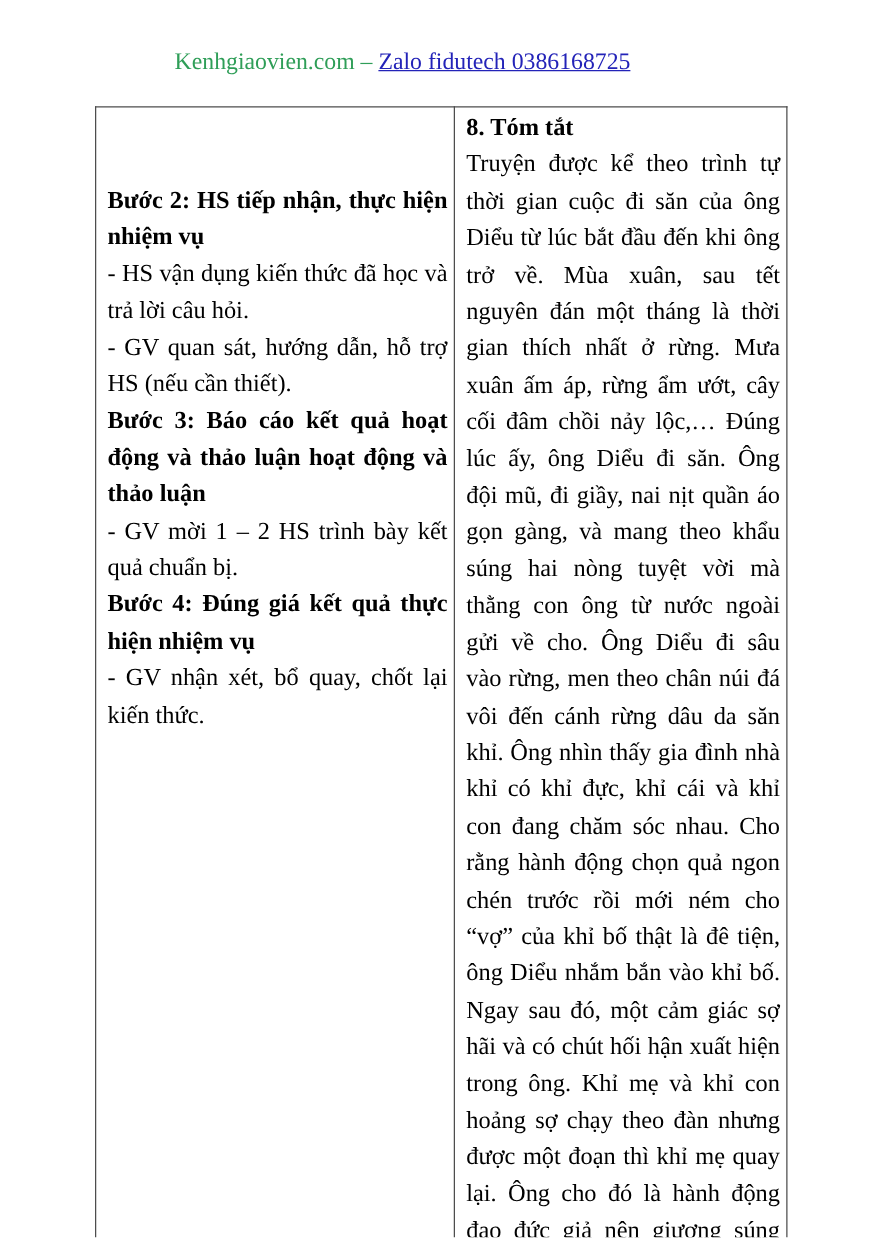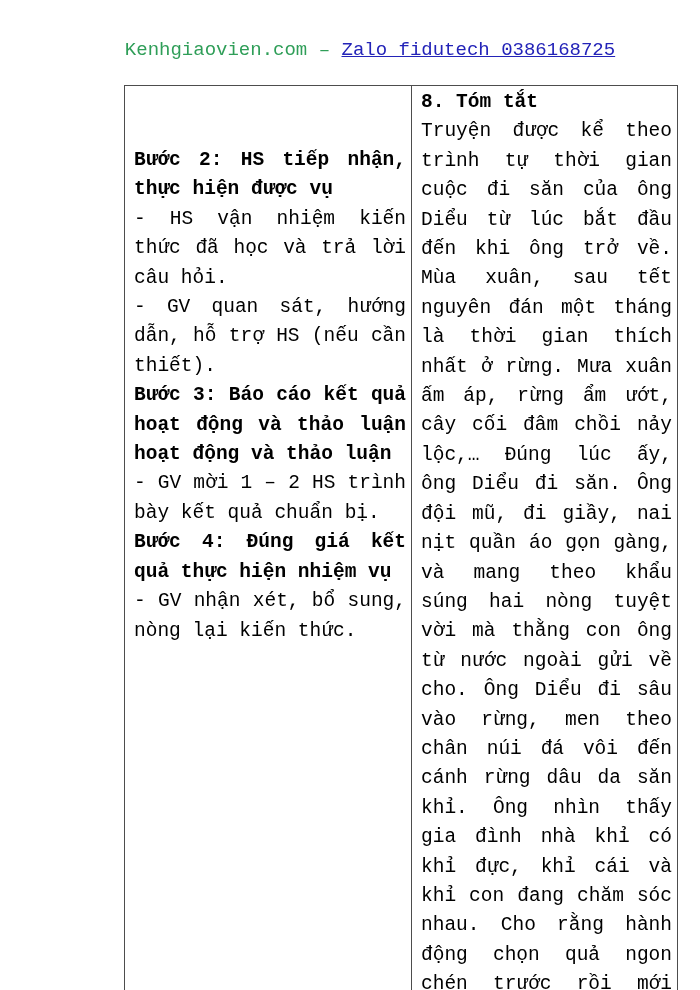--- a/index.html
+++ b/index.html
@@ -8,23 +8,22 @@
     --border: #4d4d4d;
   }
   * { margin: 0; padding: 0; box-sizing: border-box; }
   html, body { background: #ffffff; }
   .page {
     position: relative;
     width: 644px;
     height: 990px;
     background: #ffffff;
     color: #000;
-    font-family: Liberation Mono, monospace;
+    font-family: Liberation Serif, serif;
     overflow: hidden;
-    margin-left: 48px;
   }
   .header {
     padding-top: 38px;
     text-align: center;
     font-size: 19px;
     line-height: 24px;
   }
   .header .site { color: var(--green); }
   .header .dash { color: var(--green); }
   .header .link {
@@ -59,27 +58,27 @@
 <div class="page">
 
   <div class="header">
     <span class="site">Kenhgiaovien.com</span><span class="dash"> – </span><a class="link">Zalo fidutech 0386168725</a>
   </div>
 
   <table class="doc">
     <tbody>
         <tr>
       <td class="left-col">
-        <p class="bold first">Bước 2: HS tiếp nhận, thực hiện được vụ</p>
-        <p>- HS vận nhiệm kiến thức đã học và trả lời câu hỏi.</p>
+        <p class="bold first">Bước 2: HS tiếp nhận, thực hiện nhiệm vụ</p>
+        <p>- HS vận dụng kiến thức đã học và trả lời câu hỏi.</p>
         <p>- GV quan sát, hướng dẫn, hỗ trợ HS (nếu cần thiết).</p>
         <p class="bold">Bước 3: Báo cáo kết quả hoạt động và thảo luận hoạt động và thảo luận</p>
         <p>- GV mời 1 – 2 HS trình bày kết quả chuẩn bị.</p>
         <p class="bold">Bước 4: Đúng giá kết quả thực hiện nhiệm vụ</p>
-        <p>- GV nhận xét, bổ sung, nòng lại kiến thức.</p>
+        <p>- GV nhận xét, bổ quay, chốt lại kiến thức.</p>
       </td>
       <td class="right-col">
         <p class="bold">8. Tóm tắt</p>
         <p>Truyện được kể theo trình tự thời gian cuộc đi săn của ông Diểu từ lúc bắt đầu đến khi ông trở về. Mùa xuân, sau tết nguyên đán một tháng là thời gian thích nhất ở rừng. Mưa xuân ấm áp, rừng ẩm ướt, cây cối đâm chồi nảy lộc,… Đúng lúc ấy, ông Diểu đi săn. Ông đội mũ, đi giầy, nai nịt quần áo gọn gàng, và mang theo khẩu súng hai nòng tuyệt vời mà thằng con ông từ nước ngoài gửi về cho. Ông Diểu đi sâu vào rừng, men theo chân núi đá vôi đến cánh rừng dâu da săn khỉ. Ông nhìn thấy gia đình nhà khỉ có khỉ đực, khỉ cái và khỉ con đang chăm sóc nhau. Cho rằng hành động chọn quả ngon chén trước rồi mới ném cho “vợ” của khỉ bố thật là đê tiện, ông Diểu nhắm bắn vào khỉ bố. Ngay sau đó, một cảm giác sợ hãi và có chút hối hận xuất hiện trong ông. Khỉ mẹ và khỉ con hoảng sợ chạy theo đàn nhưng được một đoạn thì khỉ mẹ quay lại. Ông cho đó là hành động đạo đức giả nên giương súng toan bắn khỉ cái. Khỉ cái sợ hãi bỏ chạy nhưng rồi ngay sau đó nó lại tiếp tục quay trở lại, ôm khỉ đực vào lòng và bỏ chạy.</p>
       </td>
     </tr>
   </tbody>
     </table>
 
 </div>

